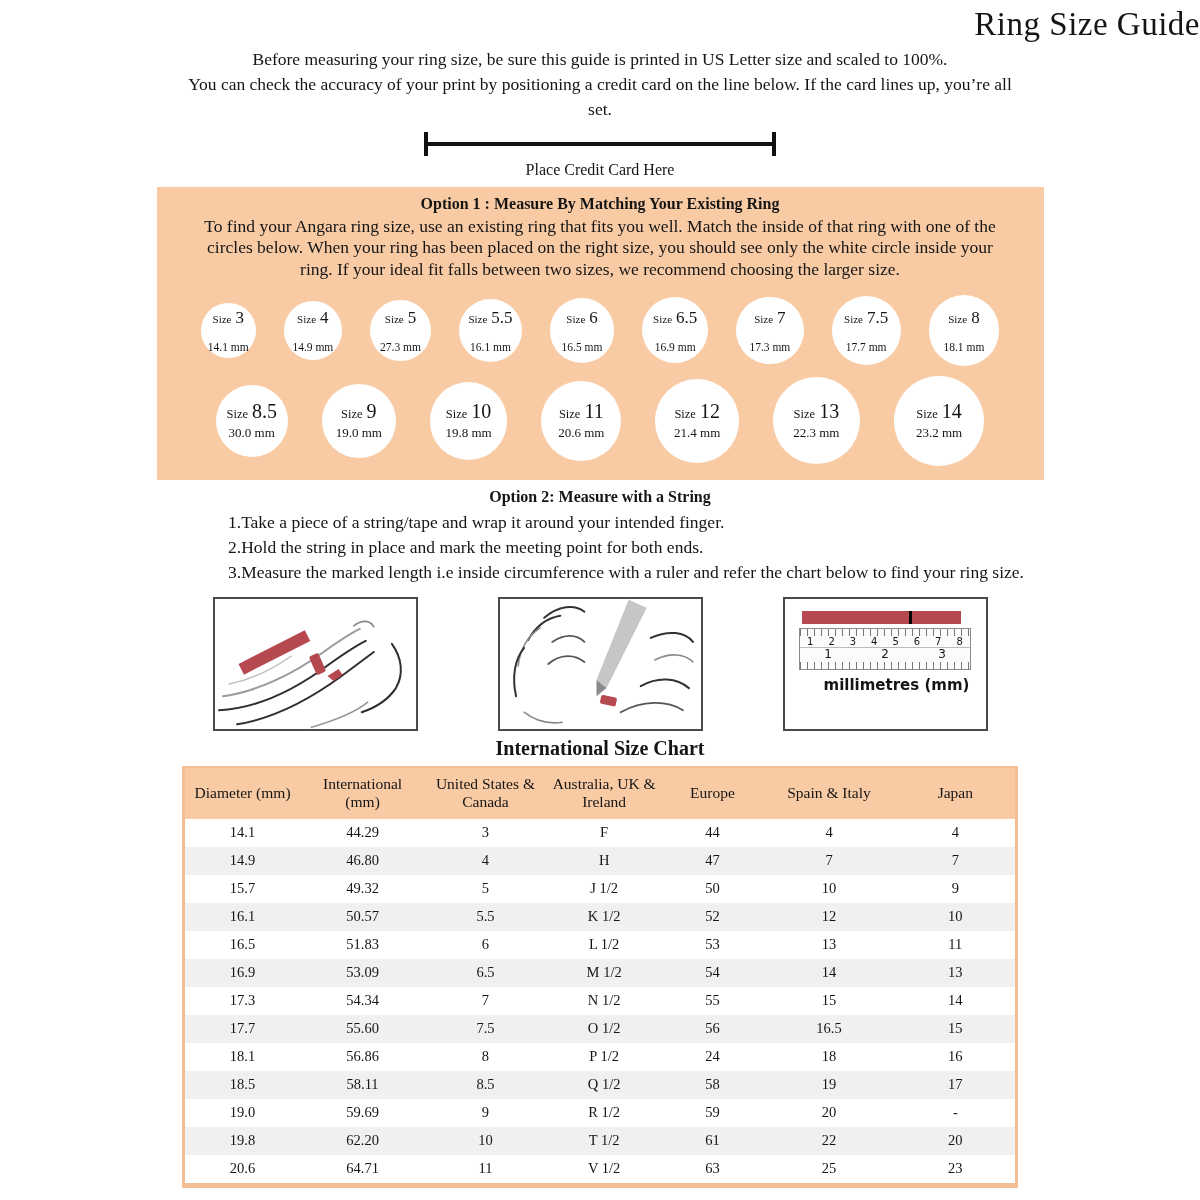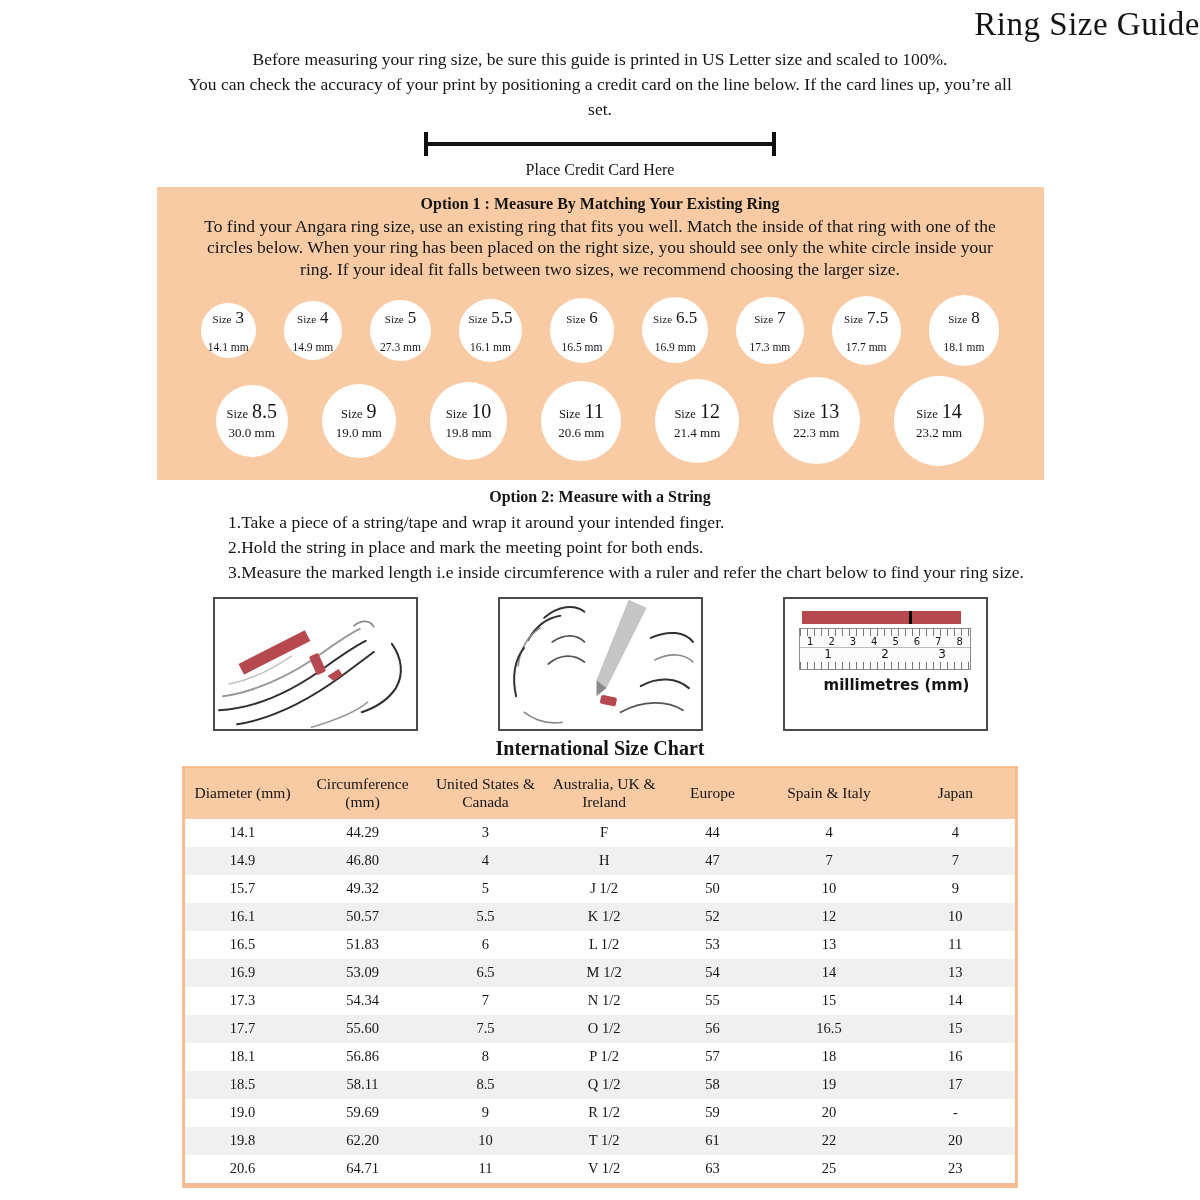--- a/index.html
+++ b/index.html
@@ -316,21 +316,21 @@
       <col style="width:15%">
       <col style="width:14.5%">
       <col style="width:14%">
     <col style="width:12%">
       <col style="width:16%">
       <col style="width:14.5%">
   </colgroup>
   <thead>
     <tr>
       <th><span>Diameter (mm)</span></th>
-      <th><span>Circumference (mm)</span></th>
+      <th><span>International (mm)</span></th>
       <th><span>United States &amp; Canada</span></th>
       <th><span>Australia, UK &amp; Ireland</span></th>
       <th><span>Europe</span></th>
       <th><span>Spain &amp; Italy</span></th>
       <th><span>Japan</span></th>
     </tr>
   </thead>
   <tbody>
 
       <tr>
@@ -411,21 +411,21 @@
         <td>56</td>
         <td>16.5</td>
         <td>15</td>
       </tr>
 
       <tr>
         <td>18.1</td>
         <td>56.86</td>
         <td>8</td>
         <td>P 1/2</td>
-        <td>57</td>
+        <td>24</td>
         <td>18</td>
         <td>16</td>
       </tr>
 
       <tr>
         <td>18.5</td>
         <td>58.11</td>
         <td>8.5</td>
         <td>Q 1/2</td>
         <td>58</td>

